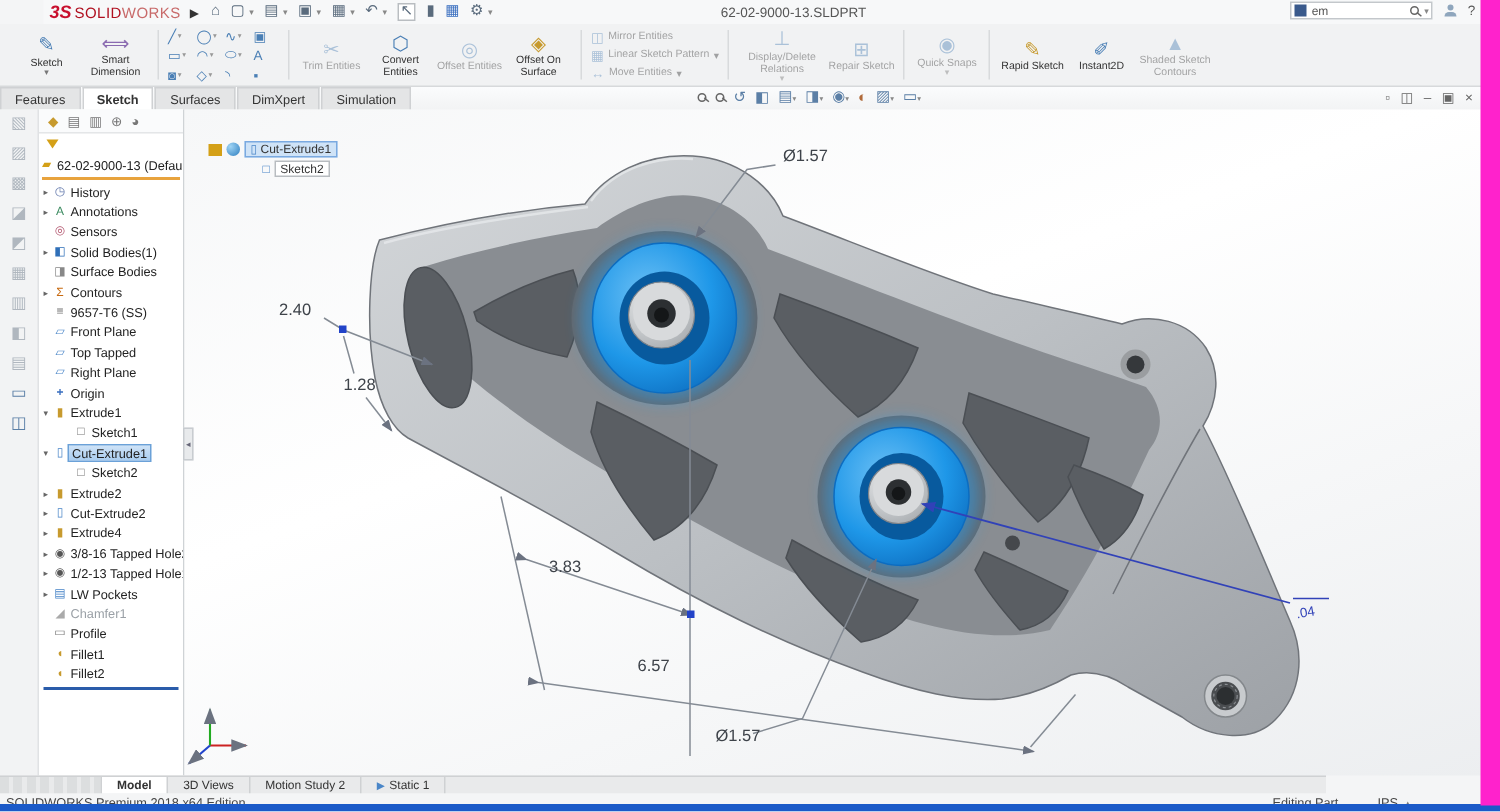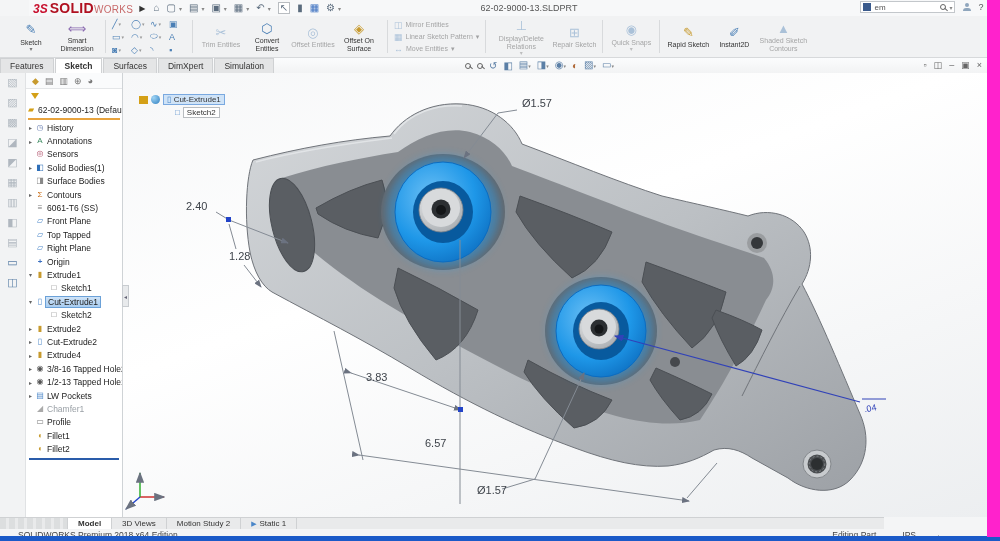--- a/index.html
+++ b/index.html
@@ -5,21 +5,21 @@
   * { margin:0; padding:0; box-sizing:border-box; }
   html,body { width:1000px; height:541px; overflow:hidden;
     font-family:"Liberation Sans", sans-serif; background:#fff; }
   #app { position:relative; width:1000px; height:541px; background:#f4f5f6; }
 
   
   #titlebar { position:absolute; left:0; top:0; width:1000px; height:16px;
     background:#f7f8f9; display:flex; align-items:center; font-size:10px; color:#444;margin-left:29px; }
   .brand { display:flex; align-items:baseline; margin-left:4px; white-space:nowrap; }
   .brand .dslogo { color:#c8102e; font-weight:bold; font-style:italic; font-size:12px; margin-right:2px;}
-  .brand .b1 { color:#b01020; font-weight:bold; font-size:14px; letter-spacing:.3px;}
+  .brand .b1 { color:#b01020; font-weight:normal; font-size:10px; letter-spacing:.3px;}
   .brand .b2 { color:#c86a6a; font-size:10px; letter-spacing:.3px;}
   .menu-expand { margin:0 8px 0 6px; font-size:8px; color:#333; }
   .qat { display:flex; align-items:center; gap:7px; }
   .qat .qi { font-size:10px; color:#5a6b7d; line-height:10px; }
   .qat .caret { font-size:6px; color:#888; margin-left:-4px;}
   #win-title { position:absolute; left:0; right:0; text-align:center; font-size:9px; color:#555; pointer-events:none;}
   #title-right { position:absolute; right:16px; top:1px; display:flex; align-items:center; gap:8px; }
   #searchbox { width:95px; height:12px; background:#fff; border:1px solid #c3c7cb;
     display:flex; align-items:center; font-size:8px; color:#555; padding:0 2px; gap:3px;}
   #searchbox .sqicon{ width:8px; height:8px; background:#3a5a8c; }
@@ -111,23 +111,23 @@
 
   
   #bottabs { position:absolute; left:0; top:517px; width:884px; height:12px; background:#e9eaeb;
     border-top:1px solid #cfd1d3; display:flex; align-items:stretch; font-size:8px; color:#333;}
   #tabscroll { width:68px; background:repeating-linear-gradient(90deg,#dcdedf 0 6px,#e9eaeb 6px 9px); border-right:1px solid #cfd1d3;}
   .btab { padding:1px 10px; border-right:1px solid #cfd1d3; display:flex; align-items:center; gap:3px;}
   .btab.active { background:#fff; font-weight:bold; }
   .btab .bic { font-size:7px; color:#4a86c8; }
   #statusbar { position:absolute; left:0; top:529px; width:1000px; height:12px; background:#f4f5f6;
     font-size:8.5px; color:#444; display:flex; align-items:center; }
-  #status-left { margin-left:18px; }
+  #status-left { margin-left:4px; }
   #status-right { position:absolute; right:60px; display:flex; gap:26px; align-items:center;}
-  #status-units { display:flex; gap:21px; align-items:center;}
+  #status-units { display:flex; gap:5px; align-items:center;}
   #bluebar { position:absolute; left:0; top:536px; width:1000px; height:5px; background:#1b5ac8; }
   #magenta { position:absolute; right:0; top:0; width:13px; height:537px; background:#ff22cc; z-index:50;}
 </style>
 </head>
 <body>
 
 <div id="app">
 
   <div id="titlebar">
     <div class="brand">
@@ -358,21 +358,21 @@
         <span class="tlabel">Surface Bodies</span>
       </div>
     <div class="trow">
         <span class="arr">▸</span>
         <span class="tic ic-eq">Σ</span>
         <span class="tlabel">Contours</span>
       </div>
     <div class="trow">
         <span class="arr"></span>
         <span class="tic ic-mat">≡</span>
-        <span class="tlabel">6061-T6 (SS)</span>
+        <span class="tlabel">9657-T6 (SS)</span>
       </div>
     <div class="trow">
         <span class="arr"></span>
         <span class="tic ic-plane">▱</span>
         <span class="tlabel">Front Plane</span>
       </div>
     <div class="trow">
         <span class="arr"></span>
         <span class="tic ic-plane">▱</span>
         <span class="tlabel">Top Tapped</span>

